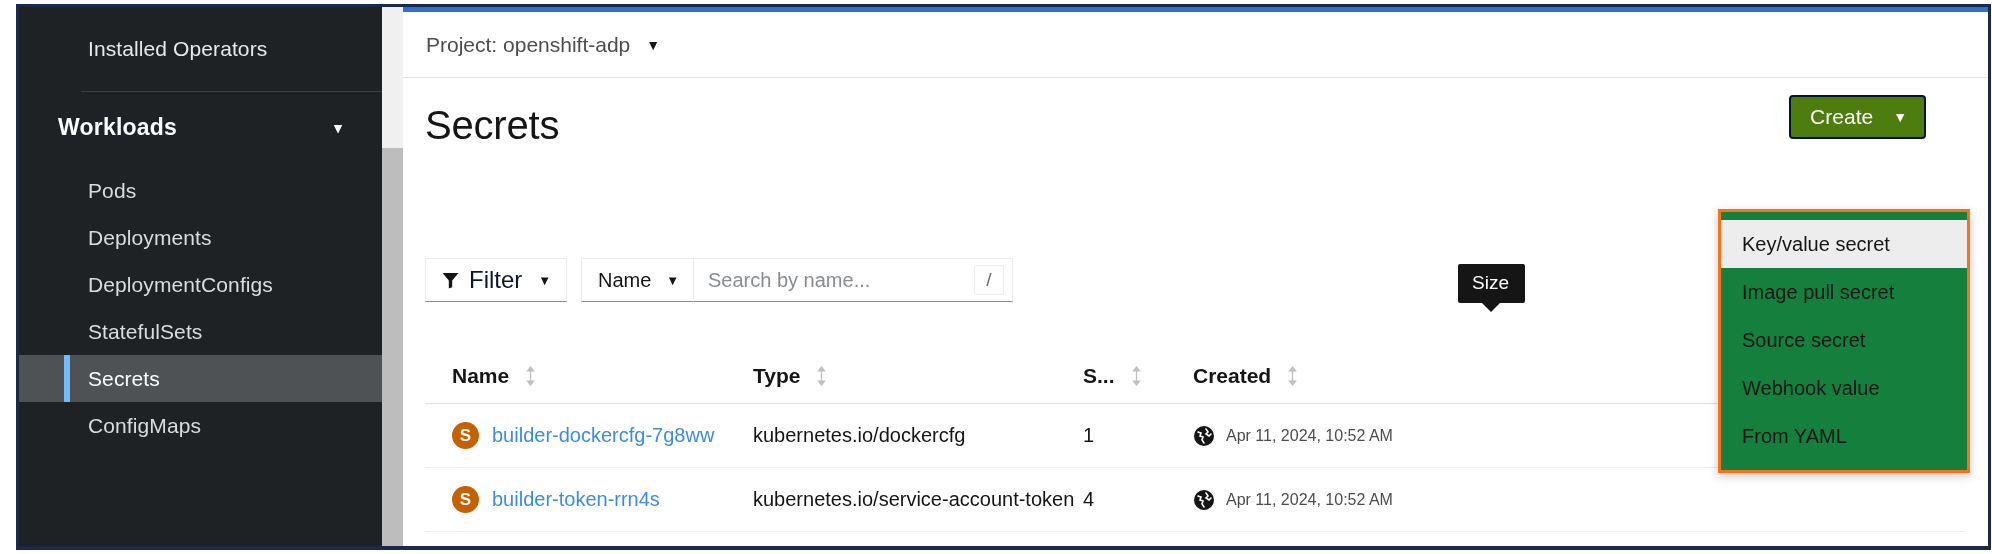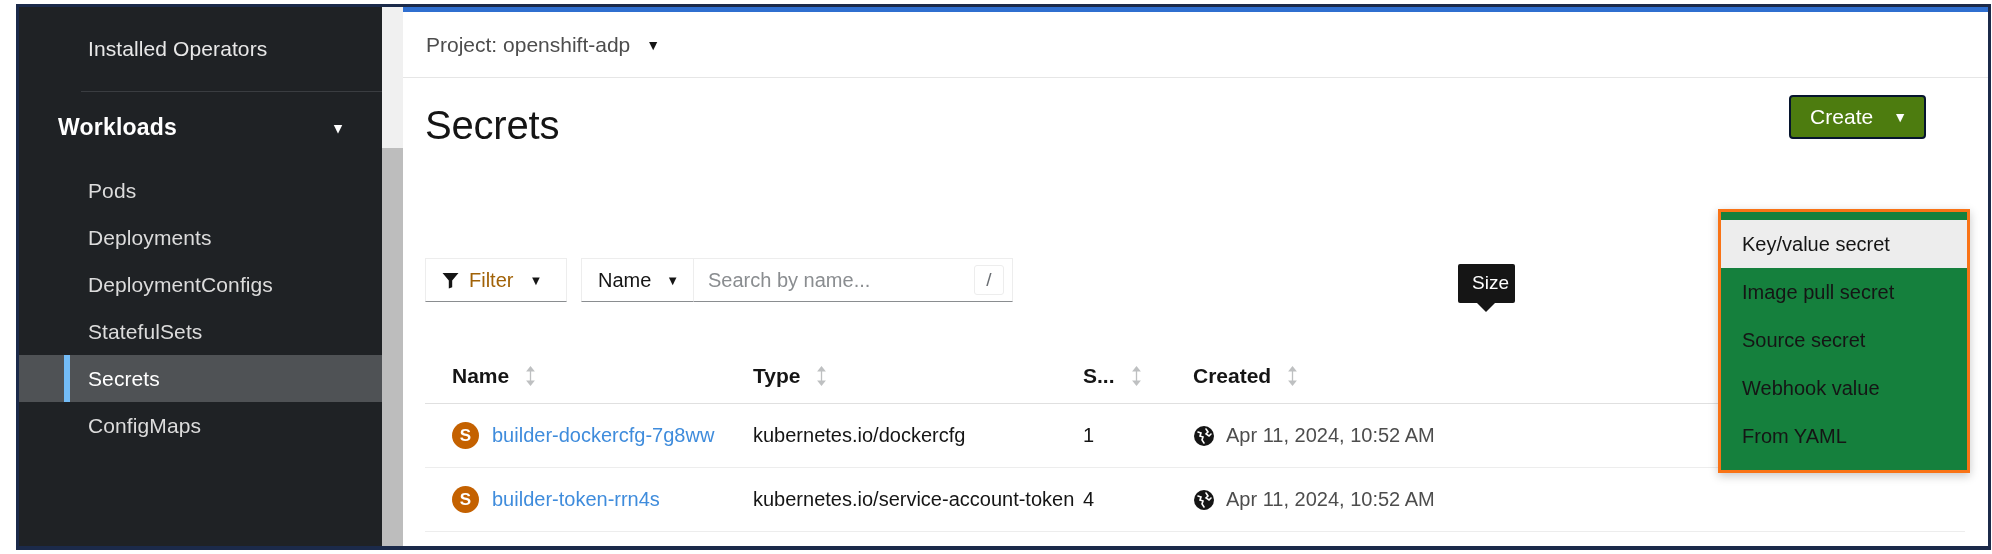--- a/index.html
+++ b/index.html
@@ -204,22 +204,22 @@
     gap: 0;
     padding-left: 16px;
     cursor: pointer;
   }
   #filter-toggle .funnel {
     width: 17px; height: 17px;
     margin-right: 10px;
     flex: 0 0 auto;
   }
   #filter-toggle .label {
-    font-size: 20px;
-    color: #a16207;
+    font-size: 24px;
+    color: #0f172a;
   }
   #filter-toggle .caret {
     margin-left: 16px;
     font-size: 13px;
     color: #151515;
     line-height: 1;
   }
   #attr-select {
     width: 112px;
     margin-left: 14px;
@@ -262,21 +262,21 @@
     background: #ffffff;
   }
 
   
   #size-tooltip {
     position: absolute;
     left: 1055px; top: 257px;
     background: #151515;
     color: #ffffff;
     font-size: 19px;
-    padding: 8px 6px 9px 14px;
+    padding: 8px 16px 9px 14px;
     border-radius: 2px;
     white-space: nowrap;
   }
   #size-tooltip::after {
     content: "";
     position: absolute;
     left: 50%; margin-left: -9px; bottom: -9px;
     border-left: 9px solid transparent;
     border-right: 9px solid transparent;
     border-top: 9px solid #151515;
@@ -336,21 +336,21 @@
   .link {
     color: #3f8cdc;
     font-size: 20px;
     text-decoration: none;
     cursor: pointer;
   }
   .cell-created {
     display: flex; align-items: center;
     gap: 11px;
     color: #4d4d4d;
-    font-size: 20px;
+    font-size: 16px;
   }
   .globe-icon { width: 22px; height: 22px; flex: 0 0 auto; }
 
   
   #create-menu {
     position: absolute;
     left: 1710px; top: 209px;
     width: 252px;
     background: #15803d;
     border: 3px solid #f97316;

